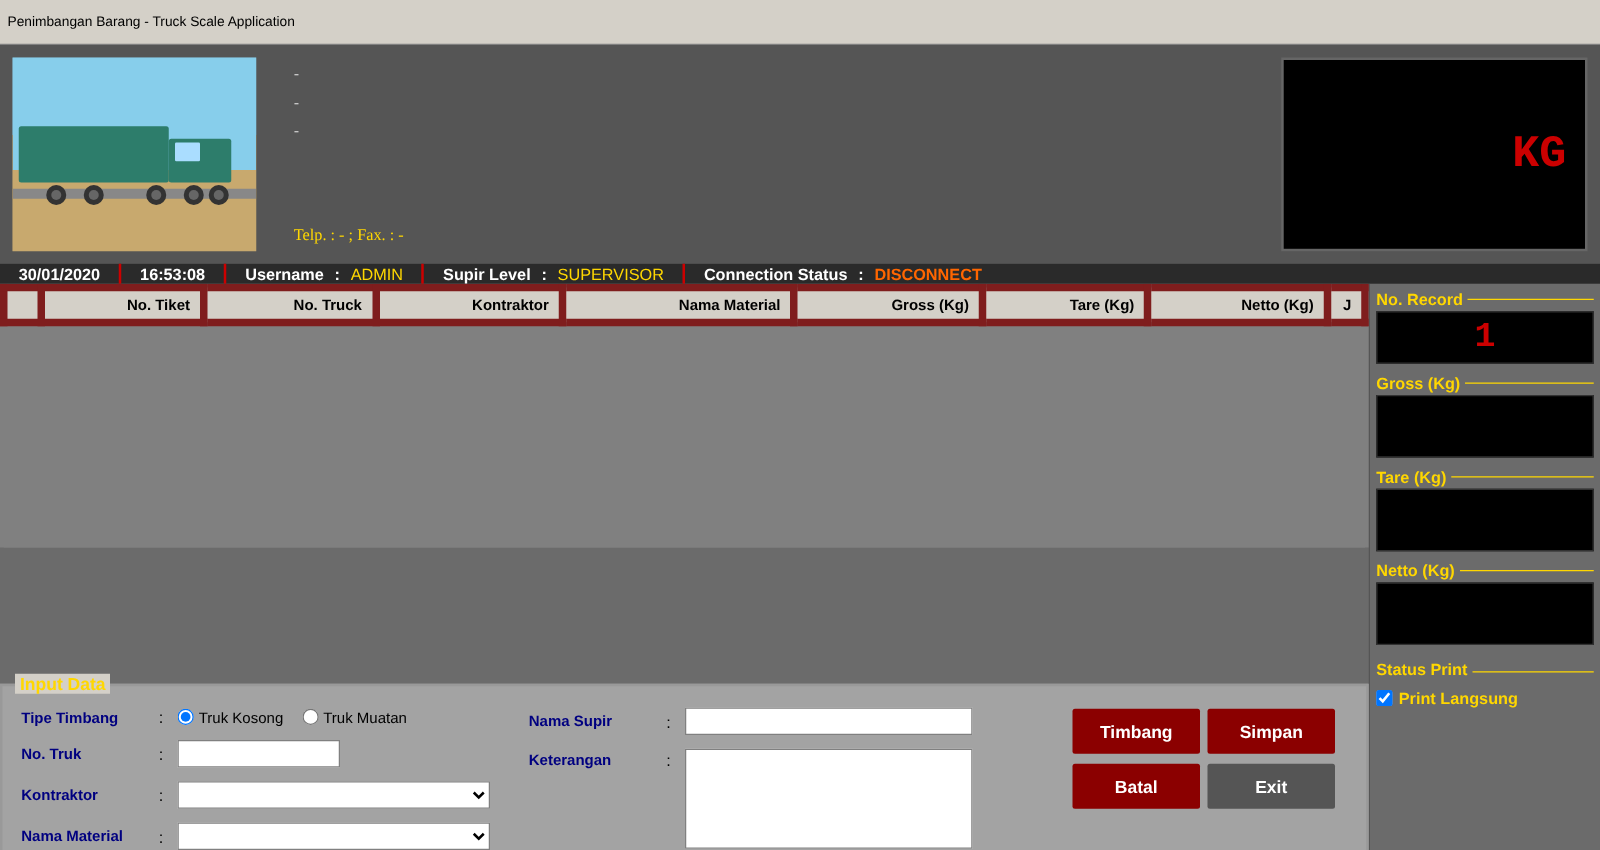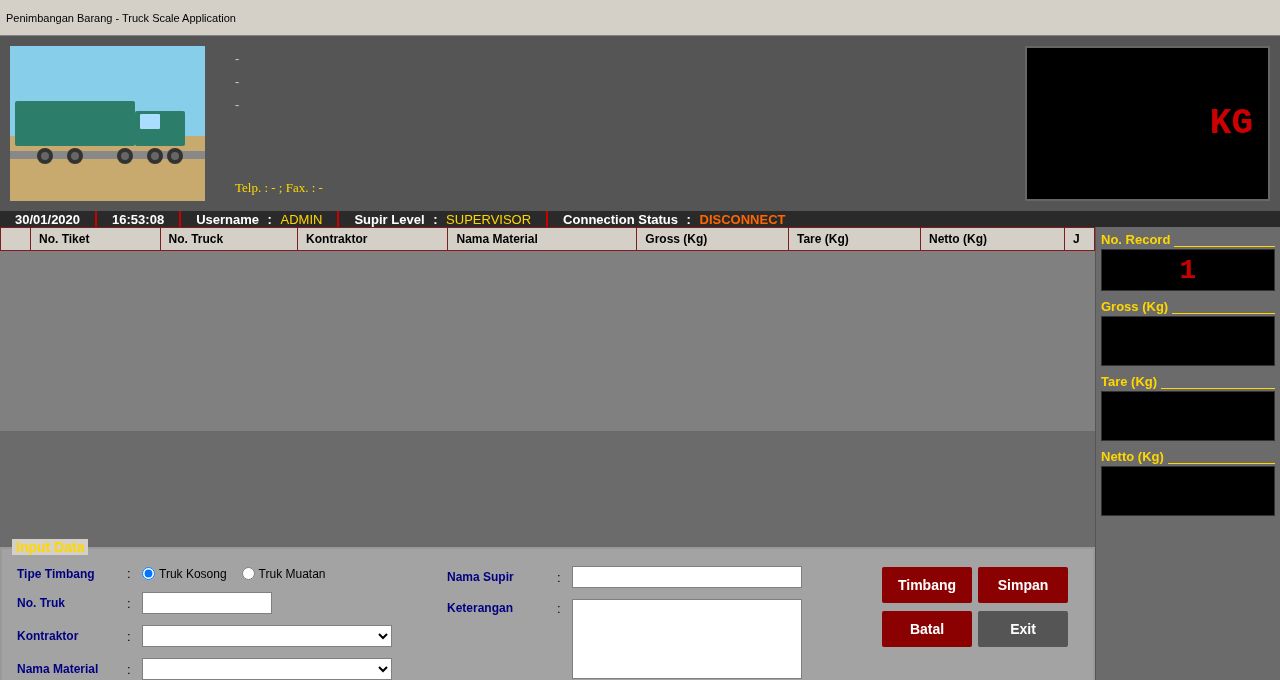--- a/index.html
+++ b/index.html
@@ -128,24 +128,24 @@
     .status-value-red { color: #FF6600; font-weight: bold; }
 
     #data-table {
       width: 100%;
       border-collapse: collapse;
       background: #808080;
     }
 
     #data-table th {
       background: #d4d0c8;
-      border: 1px solid #7f1d1d;
+      border: 6px solid #7f1d1d;
       padding: 4px 8px;
       font-size: 12px;
-      text-align: left;
+      text-align: right;
       font-weight: bold;
       white-space: nowrap;
     }
 
     #data-table td {
       background: #808080;
       border: 1px solid #888;
       padding: 3px 8px;
       font-size: 12px;
       height: 20px;
@@ -208,21 +208,21 @@
     #buttons-area {
       display: flex;
       flex-direction: column;
       gap: 8px;
       justify-content: center;
       align-items: center;
       padding: 5px 10px;
     }
 
     .btn-action {
-      width: 90px;
+      width: 102px;
       height: 36px;
       border: none;
       border-radius: 2px;
       color: #fff;
       font-size: 14px;
       font-weight: bold;
       cursor: pointer;
     }
 
     .btn-timbang { background: #8B0000; }
@@ -240,21 +240,21 @@
       gap: 0;
       border-left: 1px solid #555;
     }
 
     .indicator-group {
       margin-bottom: 8px;
     }
 
     .indicator-label-row {
       display: flex;
-      align-items: flex-end;
+      align-items: center;
       gap: 4px;
       margin-bottom: 2px;
     }
 
     .indicator-label {
       color: #FFD700;
       font-size: 13px;
       font-weight: bold;
     }
 
@@ -587,18 +587,28 @@
       <div class="indicator-group">
         <div class="indicator-label-row">
           <span class="indicator-label">Netto (Kg)</span>
           <div class="indicator-line"></div>
         </div>
         <div class="indicator-display" style="height:50px;">
           <span></span>
         </div>
       </div>
 
+      <div class="status-print-group">
+        <div style="display:flex; align-items:center; gap:4px; margin-bottom:4px;">
+          <span class="status-print-label">Status Print</span>
+          <div class="indicator-line"></div>
+        </div>
+        <label class="print-option">
+          <input type="checkbox" checked="" style="">
+          <span>Print Langsung</span>
+        </label>
+      </div>
 
     </div>
 
   </div>
 
 </div>
 
 </body></html>

